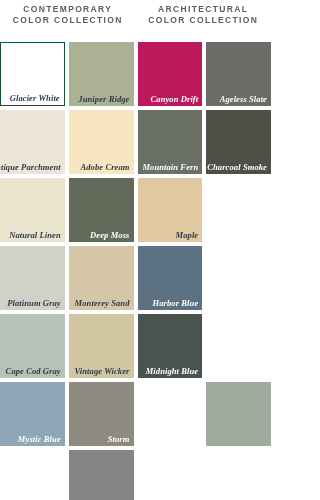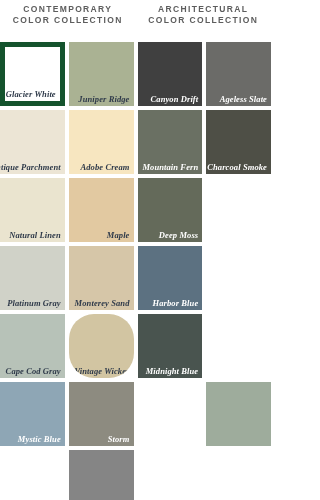--- a/index.html
+++ b/index.html
@@ -68,21 +68,21 @@
     font-family: "Liberation Serif", serif;
     font-style: italic;
     font-weight: 700;
     font-size: 8.5px;
     line-height: 10px;
     white-space: nowrap;
     letter-spacing: 0.1px;
   }
   .swatch.light .swatch-label { color: #2f3a4a; }
   .swatch.dark  .swatch-label { color: #ffffff; }
-  .swatch.bordered { border: 5px solid #14532d; }
+  .swatch.bordered { border: 1px solid #14532d; }
 </style>
 </head>
 <body>
 
 <div class="sheet">
 
   <div class="headers">
     <div class="collection-header">
       <span>CONTEMPORARY</span>
       <span class="line2">COLOR COLLECTION</span>
@@ -93,62 +93,62 @@
     </div>
   </div>
 
   <div class="grid" id="swatch-grid">
       <div class="swatch light bordered" style="background: rgb(255, 255, 255);">
         <span class="swatch-label">Glacier White</span>
       </div>
       <div class="swatch light" style="background: rgb(170, 178, 147);">
         <span class="swatch-label">Juniper Ridge</span>
       </div>
-      <div class="swatch dark" style="background: #404040;">
+      <div class="swatch dark" style="background: #be185d;">
         <span class="swatch-label">Canyon Drift</span>
       </div>
       <div class="swatch dark" style="background: rgb(107, 107, 104);">
         <span class="swatch-label">Ageless Slate</span>
       </div>
       <div class="swatch light" style="background: rgb(236, 229, 213);">
         <span class="swatch-label">Antique Parchment</span>
       </div>
       <div class="swatch light" style="background: rgb(247, 230, 192); padding-left: 32px;">
         <span class="swatch-label">Adobe Cream</span>
       </div>
       <div class="swatch dark" style="background: rgb(106, 112, 99);">
         <span class="swatch-label">Mountain Fern</span>
       </div>
       <div class="swatch dark" style="background: rgb(78, 79, 70);">
         <span class="swatch-label">Charcoal Smoke</span>
       </div>
       <div class="swatch light" style="background: rgb(234, 228, 207);">
         <span class="swatch-label">Natural Linen</span>
       </div>
+      <div class="swatch dark" style="background: rgb(100, 106, 90);">
+        <span class="swatch-label">Deep Moss</span>
+      </div>
       <div class="swatch light" style="background: rgb(226, 201, 161);">
         <span class="swatch-label">Maple</span>
-      </div>
-      <div class="swatch dark" style="background: rgb(100, 106, 90);">
-        <span class="swatch-label">Deep Moss</span>
       </div>
       <div class="swatch light empty"></div>
       <div class="swatch light" style="background: rgb(208, 210, 200); padding-left: 31px;">
         <span class="swatch-label">Platinum Gray</span>
       </div>
       <div class="swatch light" style="background: rgb(214, 198, 168);">
         <span class="swatch-label">Monterey Sand</span>
       </div>
       <div class="swatch dark" style="background: rgb(92, 113, 129);">
         <span class="swatch-label">Harbor Blue</span>
       </div>
       <div class="swatch light empty"></div>
       <div class="swatch light" style="background: rgb(183, 194, 184);">
         <span class="swatch-label">Cape Cod Gray</span>
       </div>
-      <div class="swatch light" style="background: rgb(210, 197, 162); border-radius: 25px;">
+      <div class="swatch light" style="background: rgb(210, 197, 162);">
         <span class="swatch-label">Vintage Wicker</span>
       </div>
       <div class="swatch dark" style="background: rgb(73, 84, 79);">
         <span class="swatch-label">Midnight Blue</span>
       </div>
       <div class="swatch light empty"></div>
       <div class="swatch dark" style="background: rgb(142, 166, 181);">
         <span class="swatch-label">Mystic Blue</span>
       </div>
       <div class="swatch dark" style="background: rgb(141, 139, 128);">

